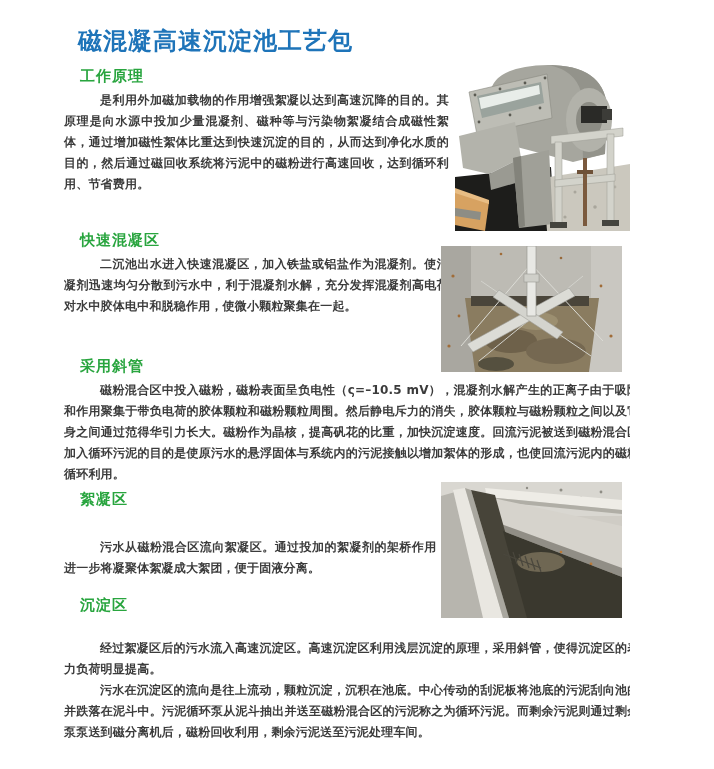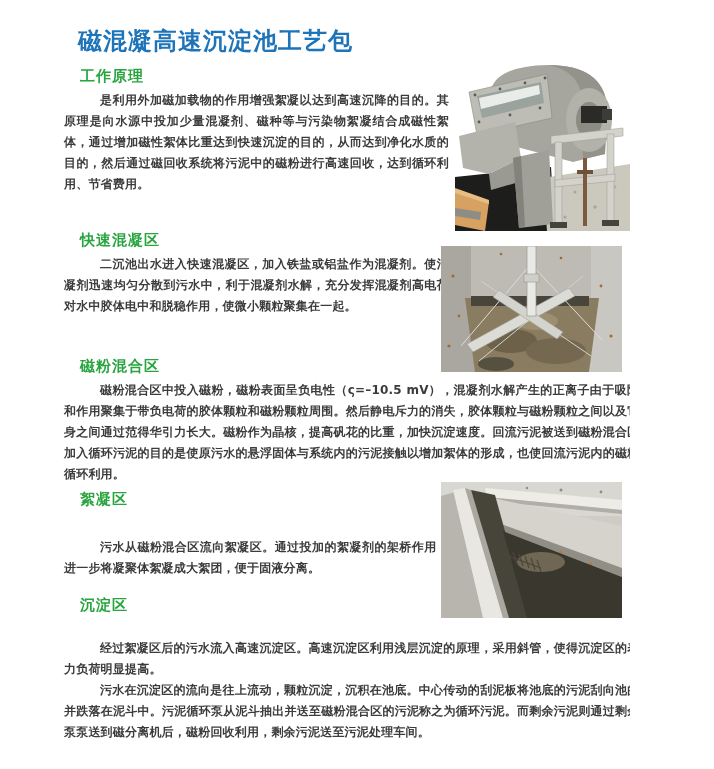--- a/index.html
+++ b/index.html
@@ -39,21 +39,21 @@
 <div class="doc">
 
   <h1 class="page-title">磁混凝高速沉淀池工艺包</h1>
 
   <h2 class="sec-h h-principle">工作原理</h2>
   <p class="para narrow p-principle">是利用外加磁加载物的作用增强絮凝以达到高速沉降的目的。其原理是向水源中投加少量混凝剂、磁种等与污染物絮凝结合成磁性絮体，通过增加磁性絮体比重达到快速沉淀的目的，从而达到净化水质的目的，然后通过磁回收系统将污泥中的磁粉进行高速回收，达到循环利用、节省费用。</p>
 
   <h2 class="sec-h h-rapid">快速混凝区</h2>
   <p class="para narrow p-rapid">二沉池出水进入快速混凝区，加入铁盐或铝盐作为混凝剂。使混凝剂迅速均匀分散到污水中，利于混凝剂水解，充分发挥混凝剂高电荷对水中胶体电中和脱稳作用，使微小颗粒聚集在一起。</p>
 
-  <h2 class="sec-h h-magnetic">磁粉混合区</h2>
+  <h2 class="sec-h h-magnetic">采用斜管</h2>
   <p class="para wide p-magnetic">磁粉混合区中投入磁粉，磁粉表面呈负电性（ς=–10.5 mV），混凝剂水解产生的正离子由于吸附电中和作用聚集于带负电荷的胶体颗粒和磁粉颗粒周围。然后静电斥力的消失，胶体颗粒与磁粉颗粒之间以及它们自身之间通过范得华引力长大。磁粉作为晶核，提高矾花的比重，加快沉淀速度。回流污泥被送到磁粉混合区中。加入循环污泥的目的是使原污水的悬浮固体与系统内的污泥接触以增加絮体的形成，也使回流污泥内的磁粉得以循环利用。</p>
 
   <h2 class="sec-h h-floc">絮凝区</h2>
   <p class="para narrow p-floc">污水从磁粉混合区流向絮凝区。通过投加的絮凝剂的架桥作用，进一步将凝聚体絮凝成大絮团，便于固液分离。</p>
 
   <h2 class="sec-h h-sed">沉淀区</h2>
   <p class="para wide p-sed1">经过絮凝区后的污水流入高速沉淀区。高速沉淀区利用浅层沉淀的原理，采用斜管，使得沉淀区的表面水力负荷明显提高。</p>
   <p class="para wide p-sed2">污水在沉淀区的流向是往上流动，颗粒沉淀，沉积在池底。中心传动的刮泥板将池底的污泥刮向池的中央并跌落在泥斗中。污泥循环泵从泥斗抽出并送至磁粉混合区的污泥称之为循环污泥。而剩余污泥则通过剩余污泥泵泵送到磁分离机后，磁粉回收利用，剩余污泥送至污泥处理车间。</p>
 
   <div class="photo photo-machine">

